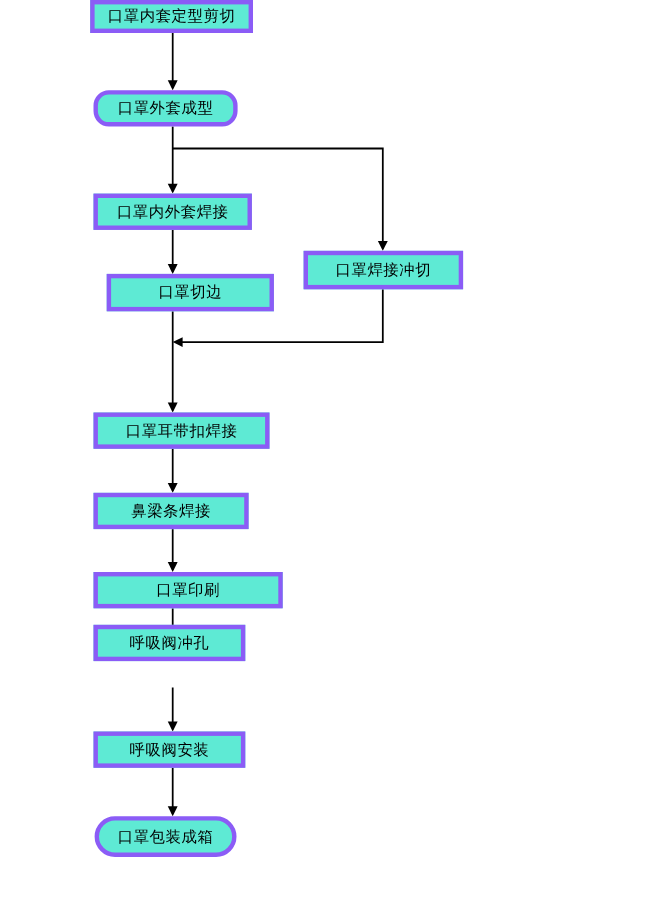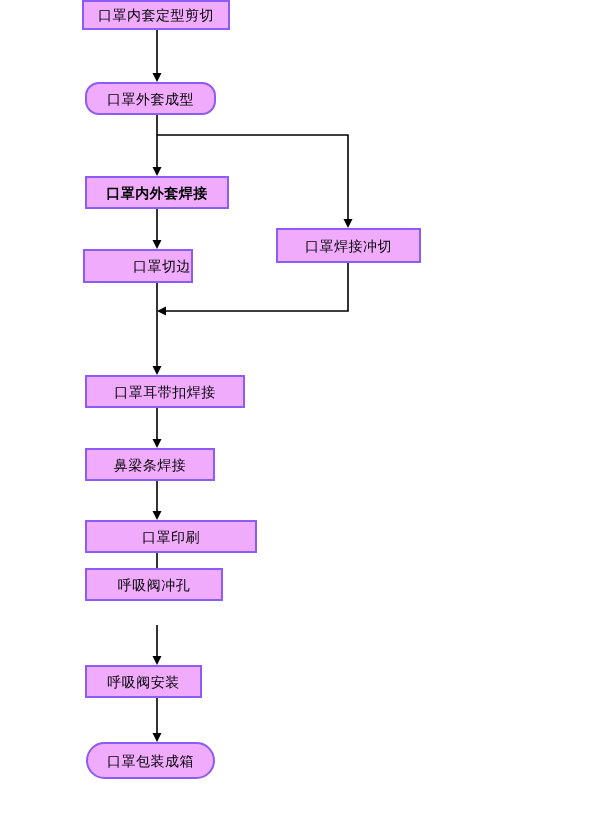--- a/index.html
+++ b/index.html
@@ -24,22 +24,22 @@
   #edge-layer {
     position: absolute;
     left: 0;
     top: 0;
     width: 600px;
     height: 833px;
   }
   .node {
     position: absolute;
     box-sizing: border-box;
-    border: 2px solid #8b5cf6;
-    background: #f0abfc;
+    border: 4px solid #8b5cf6;
+    background: #5eead4;
     display: flex;
     align-items: center;
     justify-content: center;
     text-align: center;
     line-height: 1;
     z-index: 2;
   }
   .node-label {
     font-size: 14px;
     letter-spacing: 0.5px;
@@ -87,42 +87,42 @@
       </g>
   </svg>
 
   <div id="nodes-container">
       <div class="node shape-process" style="left: 82px; top: 0px; width: 148px; height: 30px;">
         <span class="node-label">口罩内套定型剪切</span>
       </div>
       <div class="node shape-process" style="left: 85px; top: 82px; width: 131px; height: 33px; border-radius: 14px;">
         <span class="node-label">口罩外套成型</span>
       </div>
-      <div class="node shape-process" style="left: 85px; top: 176px; width: 144px; height: 33px; font-weight: bold;">
+      <div class="node shape-process" style="left: 85px; top: 176px; width: 144px; height: 33px;">
         <span class="node-label">口罩内外套焊接</span>
       </div>
-      <div class="node shape-process" style="left: 83px; top: 249px; width: 110px; height: 34px; justify-content: flex-end;">
+      <div class="node shape-process" style="left: 97px; top: 249px; width: 152px; height: 34px;">
         <span class="node-label">口罩切边</span>
       </div>
       <div class="node shape-process" style="left: 276px; top: 228px; width: 145px; height: 35px; text-align: right;">
         <span class="node-label">口罩焊接冲切</span>
       </div>
       <div class="node shape-process" style="left: 85px; top: 375px; width: 160px; height: 33px;">
         <span class="node-label">口罩耳带扣焊接</span>
       </div>
-      <div class="node shape-process" style="left: 85px; top: 448px; width: 130px; height: 33px;">
+      <div class="node shape-process" style="left: 85px; top: 448px; width: 141px; height: 33px;">
         <span class="node-label">鼻梁条焊接</span>
       </div>
       <div class="node shape-process" style="left: 85px; top: 520px; width: 172px; height: 33px;">
         <span class="node-label">口罩印刷</span>
       </div>
       <div class="node shape-process" style="left: 85px; top: 568px; width: 138px; height: 33px;">
         <span class="node-label">呼吸阀冲孔</span>
       </div>
-      <div class="node shape-process" style="left: 85px; top: 665px; width: 117px; height: 33px;">
+      <div class="node shape-process" style="left: 85px; top: 665px; width: 138px; height: 33px;">
         <span class="node-label">呼吸阀安装</span>
       </div>
       <div class="node shape-terminator" style="left: 86px; top: 742px; width: 129px; height: 37px; border-radius: 18.5px;">
         <span class="node-label">口罩包装成箱</span>
       </div>
     </div>
 
 </div>
 
 </body></html>

